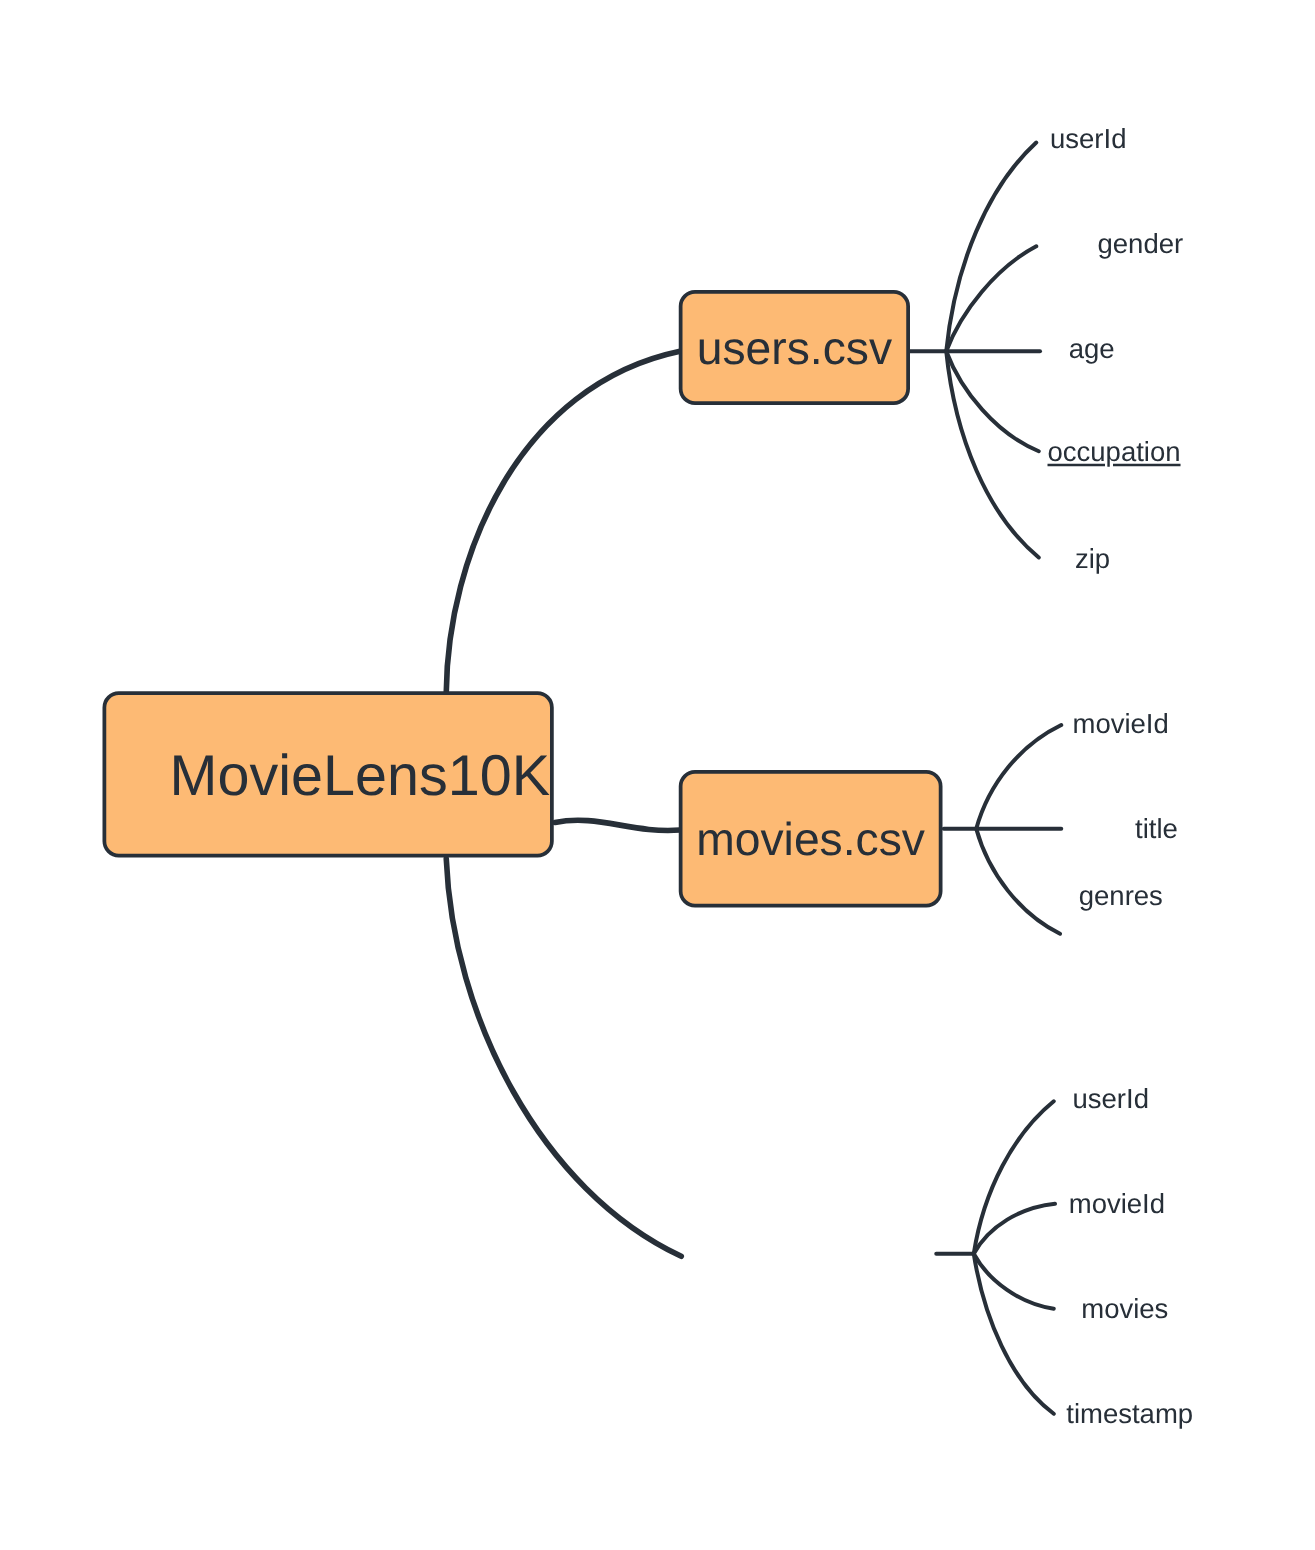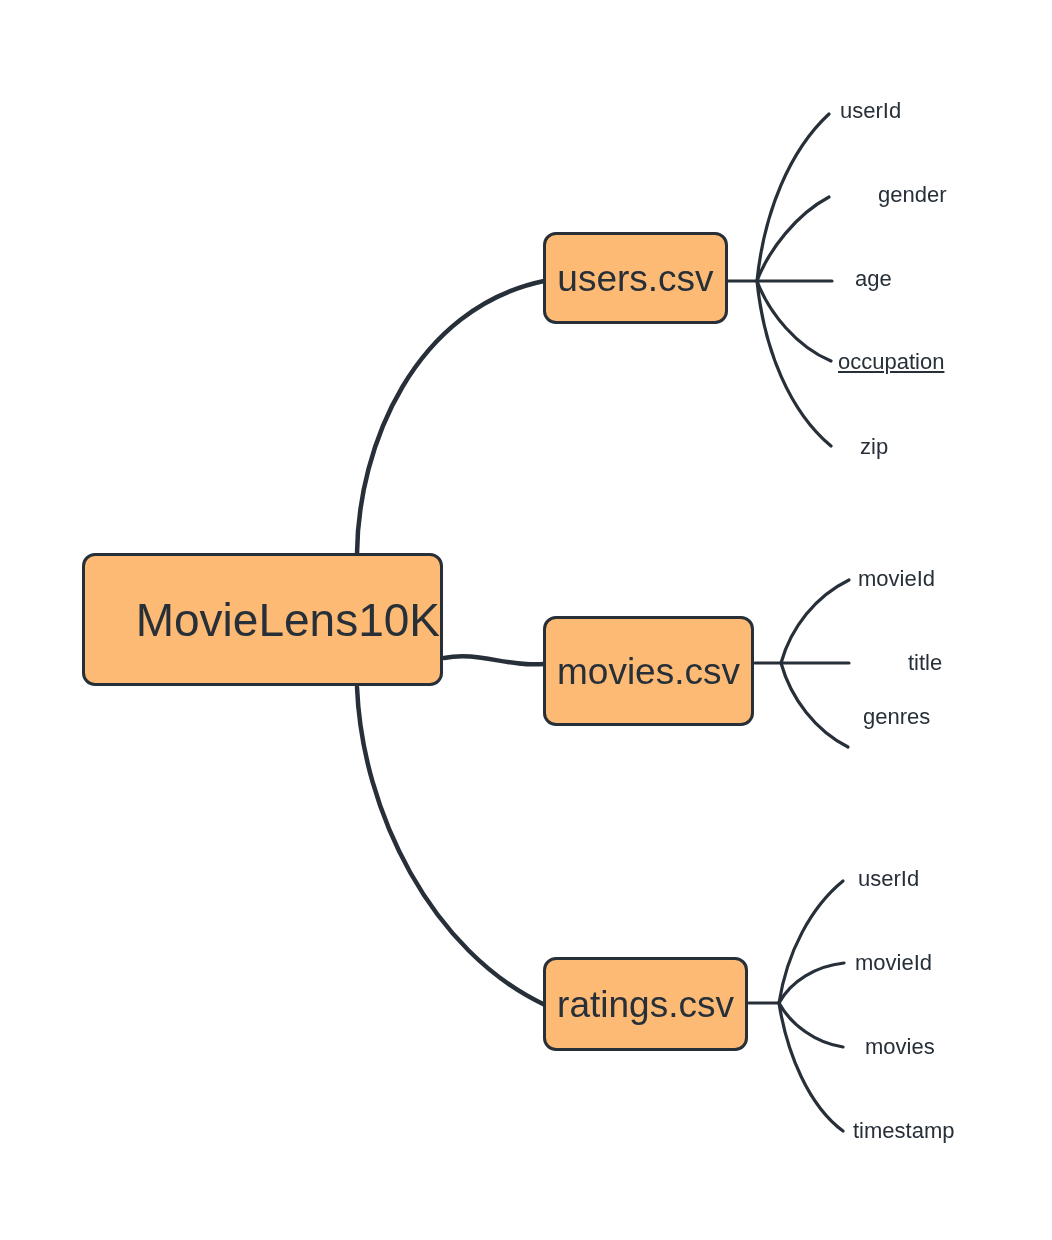--- a/index.html
+++ b/index.html
@@ -105,23 +105,20 @@
   </div>
 
   <div class="node node-users">
     <span>users.csv</span>
   </div>
 
   <div class="node node-movies">
     <span>movies.csv</span>
   </div>
 
-  <div class="node node-ratings">
-    <span>ratings.csv</span>
-  </div>
 
   <span class="leaf" style="left:840px; top:111px;">userId</span>
   <span class="leaf" style="left:837px; top:195px;margin-left:41px;">gender</span>
   <span class="leaf" style="left:855px; top:279px;">age</span>
   <span class="leaf" style="left:838px; top:362px;text-decoration:underline;">occupation</span>
   <span class="leaf" style="left:860px; top:447px;">zip</span>
 
   <span class="leaf" style="left:858px; top:579px;">movieId</span>
   <span class="leaf" style="left:878px; top:663px;margin-left:30px;">title</span>
   <span class="leaf" style="left:863px; top:717px;">genres</span>

